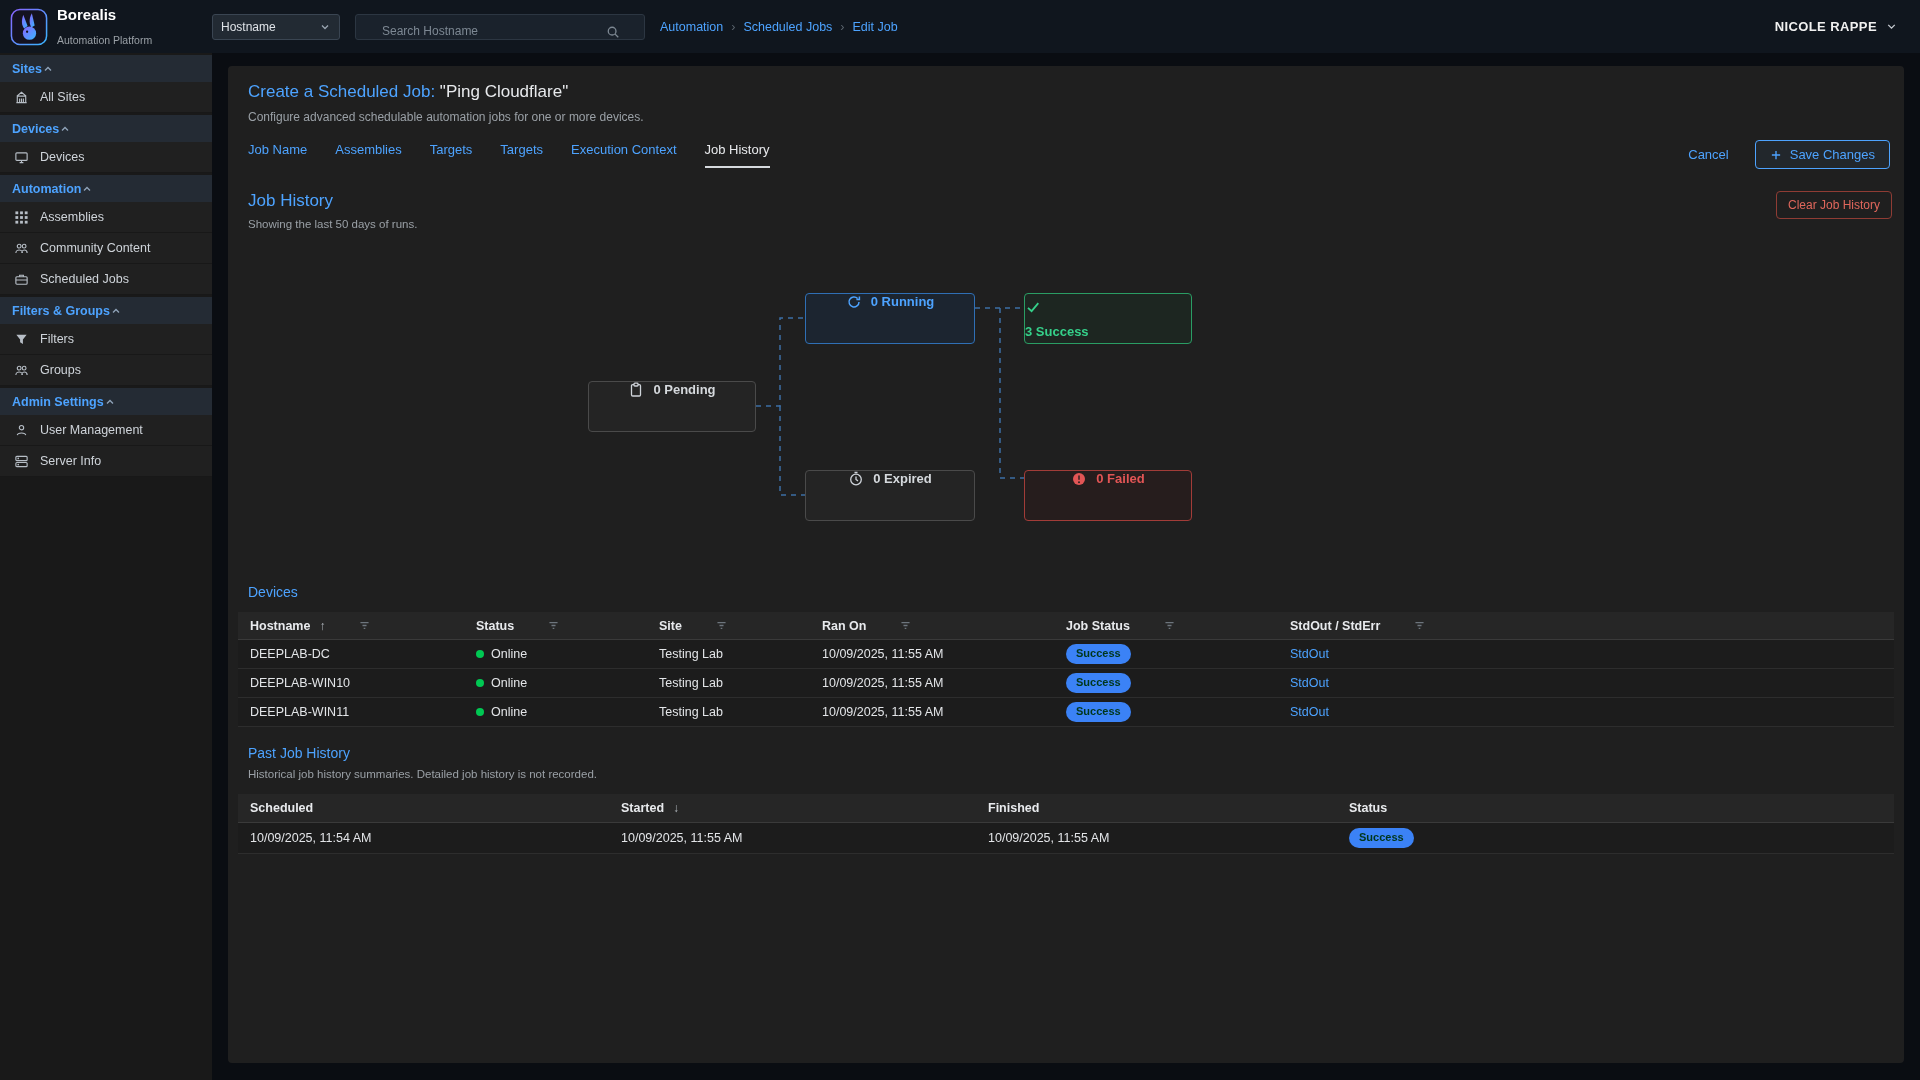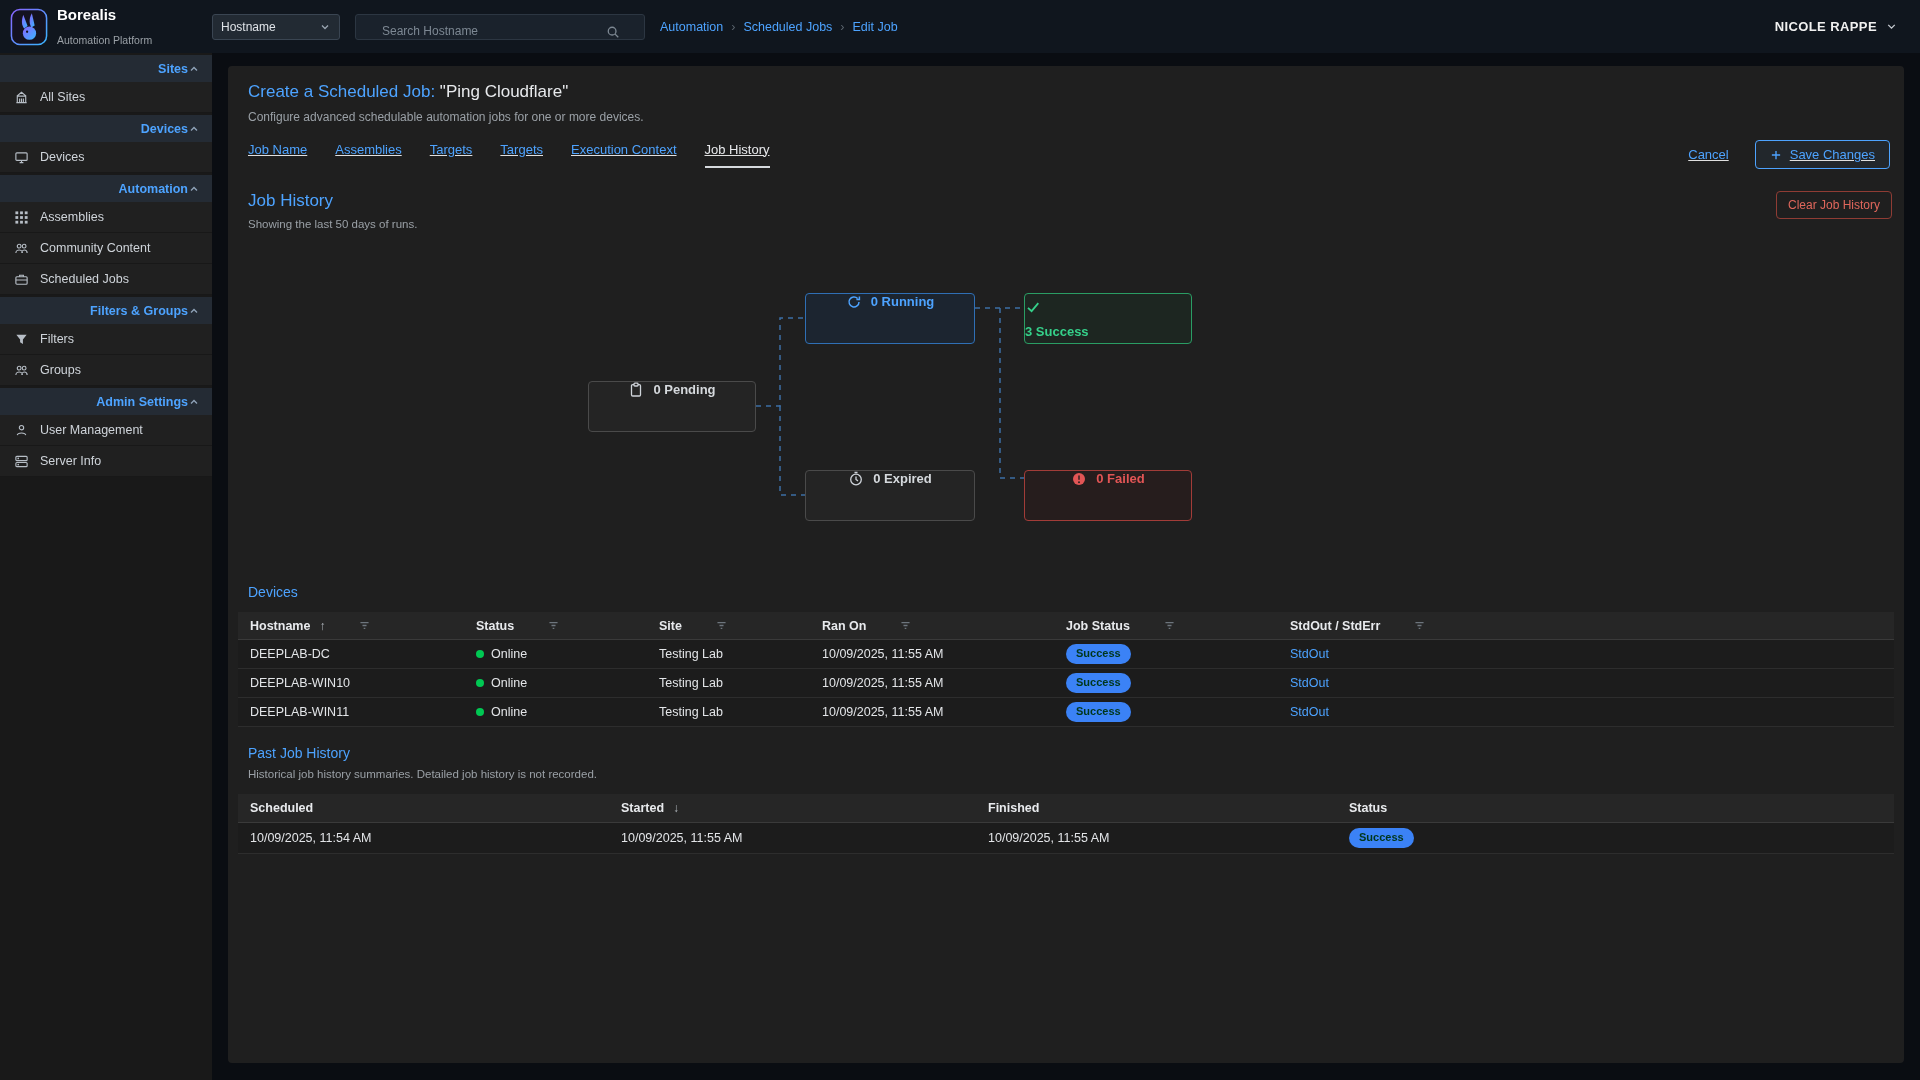--- a/index.html
+++ b/index.html
@@ -20,34 +20,34 @@
   .searchbox { margin-left:15px; width:290px; height:26px; background:#1a222c; border:1px solid #2c3642; border-radius:3px; display:flex; align-items:flex-end; padding:0 24px; }
   .searchbox input { flex:1; background:transparent; border:none; outline:none; color:#dfe3e8; font-size:12px; font-family:inherit; }
   .searchbox input::placeholder { color:#7d8893; }
   .breadcrumb { margin-left:15px; font-size:12.5px; display:flex; gap:8px; align-items:center; }
   .breadcrumb a { color:#4da3ff; text-decoration:none; cursor:pointer; }
   .breadcrumb .sep { color:#5c6670; }
   .user { margin-left:auto; margin-right:22px; display:flex; align-items:center; gap:8px; font-size:13px; font-weight:bold; letter-spacing:.4px; color:#f0f0f0; cursor:pointer; }
 
   
   .sidebar { position:fixed; top:53px; left:0; bottom:0; width:212px; background:#191919; }
-  .sec { height:27px; background:#242b34; color:#4da3ff; font-size:12.5px; font-weight:bold; display:flex; align-items:center; justify-content:flex-end; padding:0 12px; margin-top:2px; cursor:pointer; }
+  .sec { height:27px; background:#242b34; color:#4da3ff; font-size:12.5px; font-weight:bold; display:flex; align-items:center; justify-content:flex-start; padding:0 12px; margin-top:2px; cursor:pointer; }
   .sitem { height:31px; background:#202020; border-bottom:1px solid #181818; display:flex; align-items:center; gap:11px; padding:0 14px; font-size:12.5px; color:#cfd4da; cursor:pointer; }
   .sitem svg { flex:none; }
 
   
   .main { position:absolute; top:53px; left:212px; right:0; padding:13px 16px 0; }
   .panel { background:#1f1f1f; border-radius:4px; padding:16px 10px 20px; min-height:997px; }
 
   .page-title { font-size:17px; padding-left:10px; }
   .title-blue { color:#4da3ff; }
   .title-name { color:#e8eaed; }
   .page-sub { font-size:12px; color:#9aa0a6; margin-top:8px; padding-left:10px; }
 
-  .tabs-row { display:flex; align-items:center; margin-top:16px; padding-right:4px;text-decoration:underline; }
+  .tabs-row { display:flex; align-items:center; margin-top:16px; padding-right:4px; }
   .tabs { display:flex; gap:28px; padding-left:10px; }
   .tab { font-size:13px; color:#4da3ff; padding-bottom:9px; cursor:pointer; border-bottom:2px solid transparent; }
   .tab.active { color:#e8eaed; border-bottom-color:#d5d9dd; }
   .tab-actions { margin-left:auto; display:flex; align-items:center; gap:20px; }
   .cancel { color:#4da3ff; font-size:13px; cursor:pointer; background:none; border:none; font-family:inherit; }
   .save-btn { display:flex; align-items:center; gap:8px; border:1px solid #4da3ff; color:#4da3ff; background:rgba(77,163,255,.06); border-radius:4px; font-size:13px; padding:6px 14px; cursor:pointer; font-family:inherit; }
 
   .jh-row { display:flex; align-items:flex-start; margin-top:22px; padding:0 2px 0 10px; }
   .jh-heading { font-size:17px; color:#4da3ff; }
   .jh-sub { font-size:11.5px; color:#9aa0a6; margin-top:7px; }

